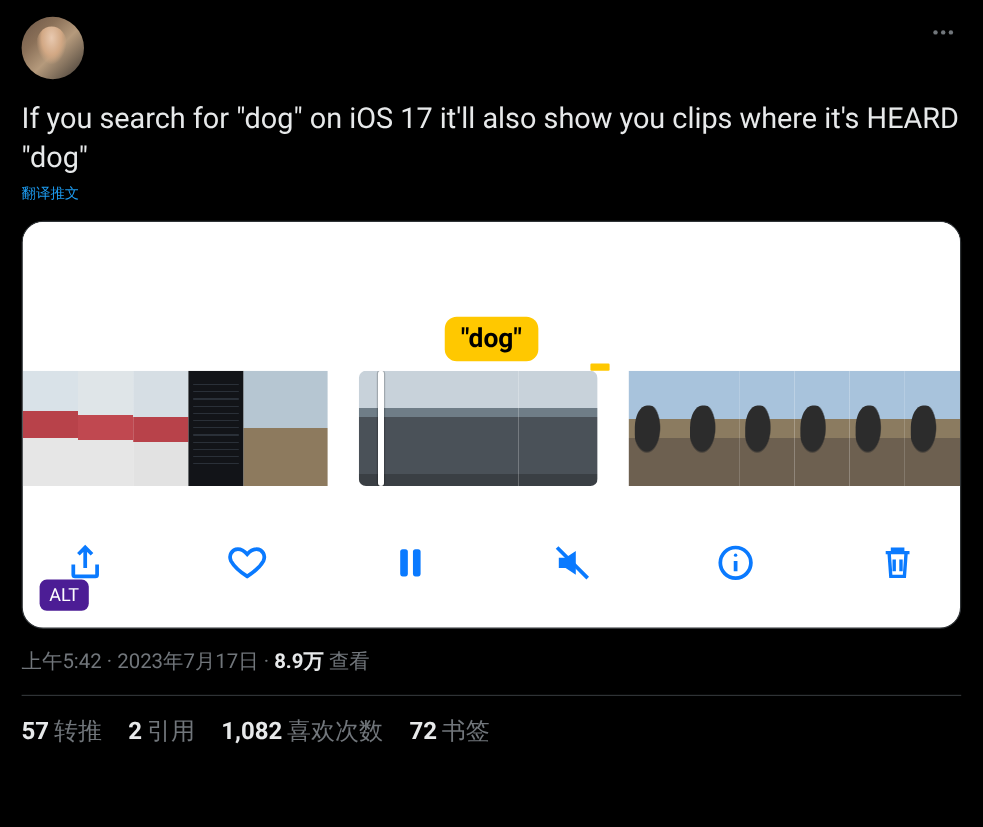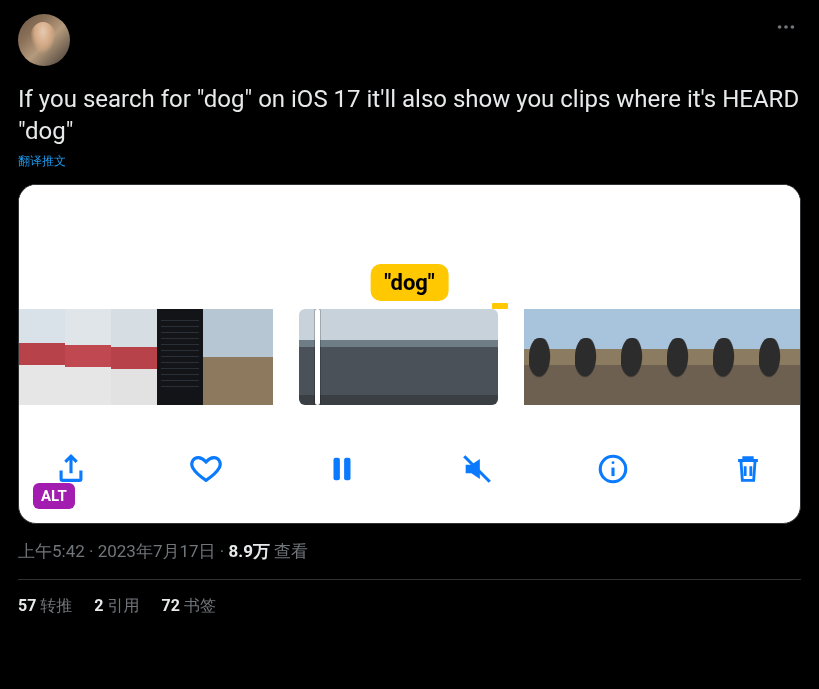--- a/index.html
+++ b/index.html
@@ -145,39 +145,39 @@
     display:flex; align-items:center; justify-content:center;
     color:#0a7aff;
   }
   .tool-btn svg { width:34px; height:34px; stroke:#0a7aff; fill:none; stroke-width:2.2; }
   .tool-btn.pause svg rect { fill:#0a7aff; stroke:none;}
   .tool-btn.mute svg { stroke-width:2.2;}
   .tool-btn.trash svg { stroke-width:2;}
   .alt-badge {
     position:absolute;
     left: 14px; bottom: 14px;
-    background:#a21caf; color:#fff;
-    font-weight:700; font-size:15px;
+    background:#4c1d95; color:#fff;
+    font-weight:400; font-size:15px;
     padding: 4px 8px; border-radius:6px;
   }
 
   .meta {
     margin-top: 16px;
     color:#71767b;
     font-size: 17px;
   }
   .meta .strong { color:#e7e9ea; font-weight:700; }
   .sep {
     margin: 16px 0;
     border: none;
     border-top: 1px solid #2f3336;
   }
   .stats {
     display:flex; gap: 22px;
-    font-size: 16px;
+    font-size: 20px;
     color:#71767b;
     padding-bottom: 12px;
   }
   .stats .n { color:#e7e9ea; font-weight:700; margin-right:4px;}
 </style>
 </head>
 <body>
 
 <div class="tweet">
 
@@ -270,16 +270,17 @@
     <span class="strong">8.9万</span>
     <span> </span>
     <span>查看</span>
   </div>
 
   <hr class="sep">
 
   <div class="stats">
     <div><span class="n">57</span><span>转推</span></div>
     <div><span class="n">2</span><span>引用</span></div>
+    <div><span class="n">1,082</span><span>喜欢次数</span></div>
     <div><span class="n">72</span><span>书签</span></div>
   </div>
 
 </div>
 
 </body></html>

